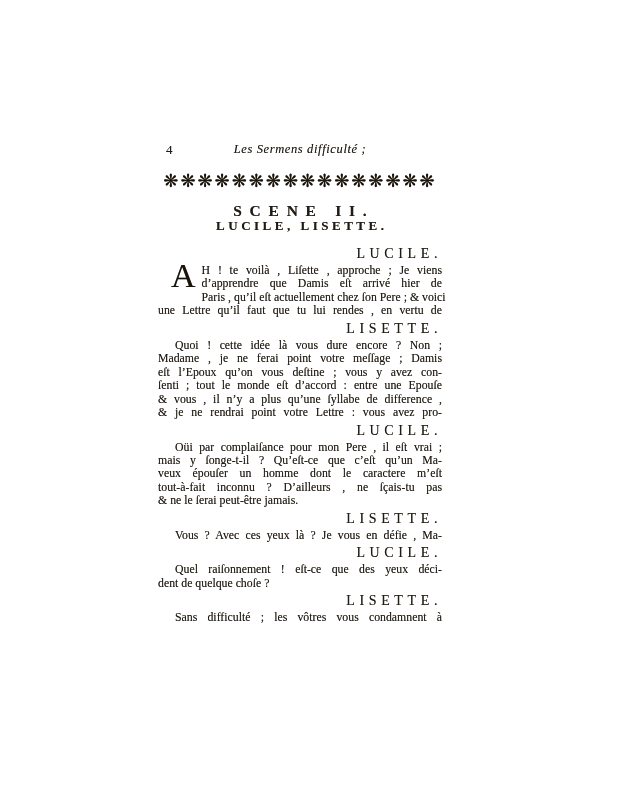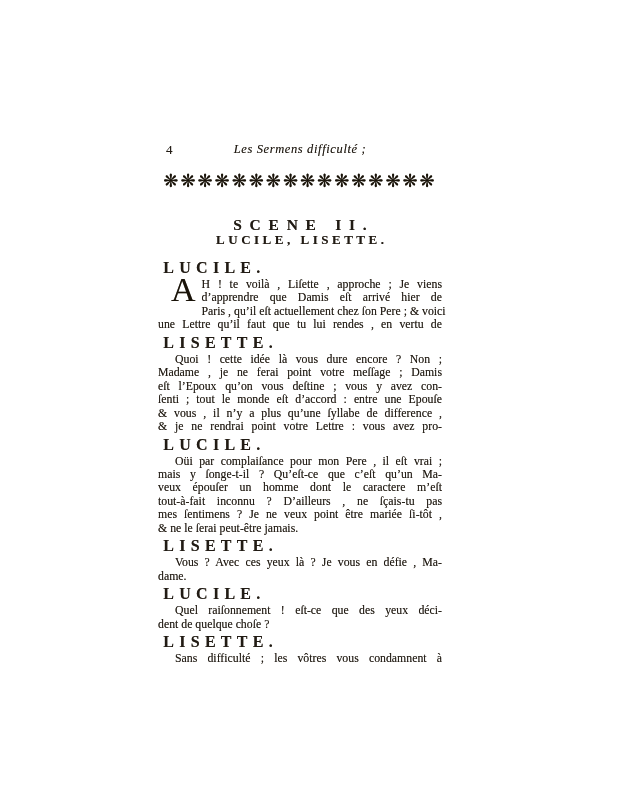--- a/index.html
+++ b/index.html
@@ -49,42 +49,42 @@
     text-align: center;
     font-family: "DejaVu Sans", sans-serif;
     font-size: 18px;
     line-height: 19px;
     letter-spacing: 2px;
     white-space: nowrap;
     overflow: hidden;
     color: #191309;
   }
   .scene-heading {
-    margin-top: 27px;
+    margin-top: 13px;
     text-align: center;
     font-size: 15.5px;
     line-height: 16px;
     font-weight: 700;
     letter-spacing: 0.5em;
     padding-left: 0.5em;
   }
   .characters-line {
     text-align: center;
     font-size: 13px;
     line-height: 14px;
     font-weight: 700;
     letter-spacing: 0.27em;
     padding-left: 0.27em;
   }
   .speaker {
     margin: 4px 0 3px 0;
-    text-align: left;
-    font-size: 16px;
+    text-align: right;
+    font-size: 14px;
     line-height: 14px;
-    font-weight: 700;
+    font-weight: 400;
     letter-spacing: 0.33em;
     padding-left: 0.33em;
   }
   #dialogue .speaker:first-child {
     margin-top: 14px;
   }
   .speech {
     font-size: 11.8px;
   }
   .line {
@@ -149,27 +149,25 @@
           <div class="line jline">ſenti ; tout le monde eſt d’accord : entre une Epouſe</div>
           <div class="line jline">&amp; vous , il n’y a plus qu’une ſyllabe de difference ,</div>
           <div class="line jline">&amp; je ne rendrai point votre Lettre : vous avez pro-</div>
         </div>
         <div class="speaker">LUCILE.</div>
         <div class="speech">
           <div class="line jline indent">Oüi par complaiſance pour mon Pere , il eſt vrai ;</div>
           <div class="line jline">mais y ſonge-t-il ? Qu’eſt-ce que c’eſt qu’un Ma-</div>
           <div class="line jline">veux épouſer un homme dont le caractere m’eſt</div>
           <div class="line jline">tout-à-fait inconnu ? D’ailleurs , ne ſçais-tu pas</div>
-          <div class="line jline">mes ſentimens ? Je ne veux point être mariée ſi-tôt ,</div>
           <div class="line lline">&amp; ne le ſerai peut-être jamais.</div>
         </div>
         <div class="speaker">LISETTE.</div>
         <div class="speech">
           <div class="line jline indent">Vous ? Avec ces yeux là ? Je vous en défie , Ma-</div>
-          <div class="line lline">dame.</div>
         </div>
         <div class="speaker">LUCILE.</div>
         <div class="speech">
           <div class="line jline indent">Quel raiſonnement ! eſt-ce que des yeux déci-</div>
           <div class="line lline">dent de quelque choſe ?</div>
         </div>
         <div class="speaker">LISETTE.</div>
         <div class="speech">
           <div class="line jline indent">Sans difficulté ; les vôtres vous condamnent à</div>
         </div>

